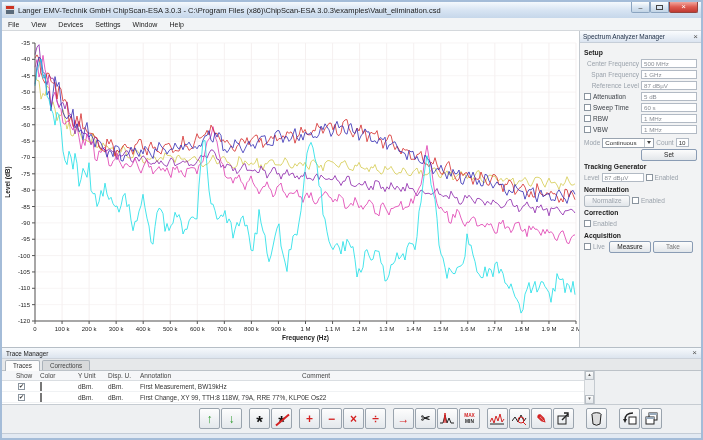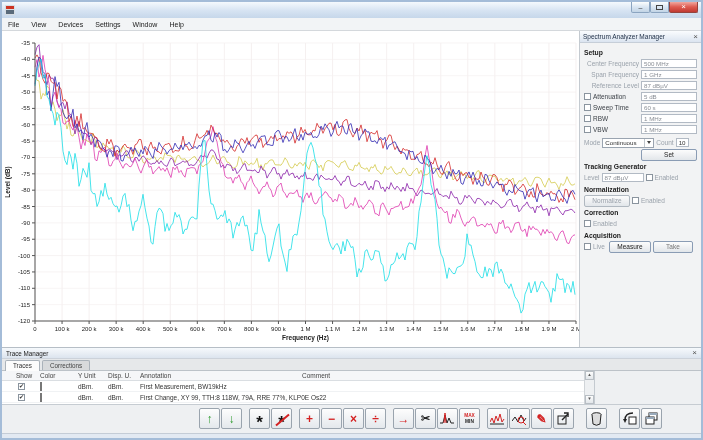--- a/index.html
+++ b/index.html
@@ -70,20 +70,21 @@
 <body>
 
 <div class="window">
 
   <div class="titlebar">
     <svg class="app-icon" viewBox="0 0 10 10">
       <rect x="0" y="0" width="10" height="10" fill="#d8dde2"></rect>
       <rect x="1" y="1" width="8" height="3" fill="#cc3322"></rect>
       <rect x="1" y="5" width="8" height="4" fill="#5a6a7a"></rect>
     </svg>
+    <span>Langer EMV-Technik GmbH ChipScan-ESA 3.0.3  -  C:\Program Files (x86)\ChipScan-ESA 3.0.3\examples\Vault_elimination.csd</span>
     <div class="win-buttons">
       <div class="wbtn">
           <span>–</span>
         </div>
       <div class="wbtn">
           <span class="maxbox"></span>
         </div>
       <div class="wbtn close">
           <span>×</span>
         </div>

